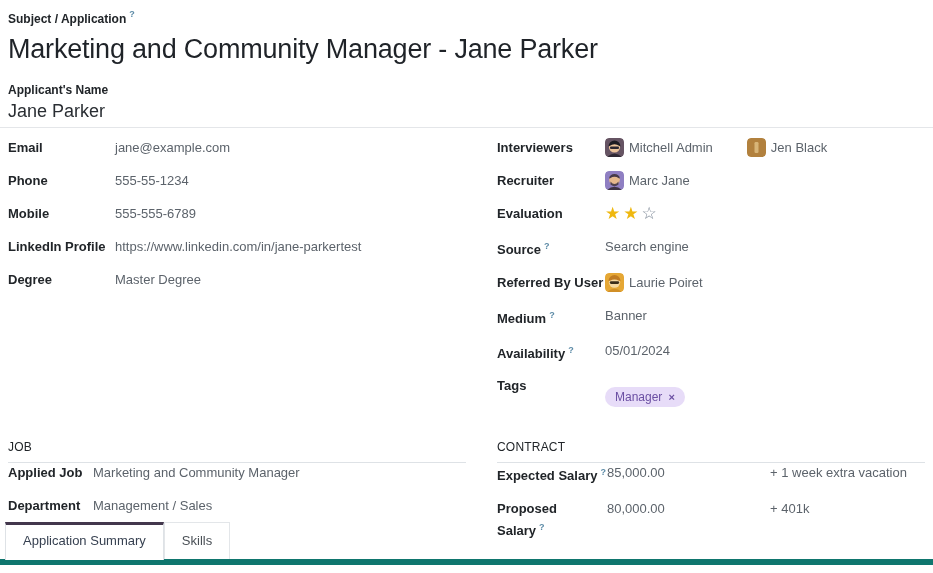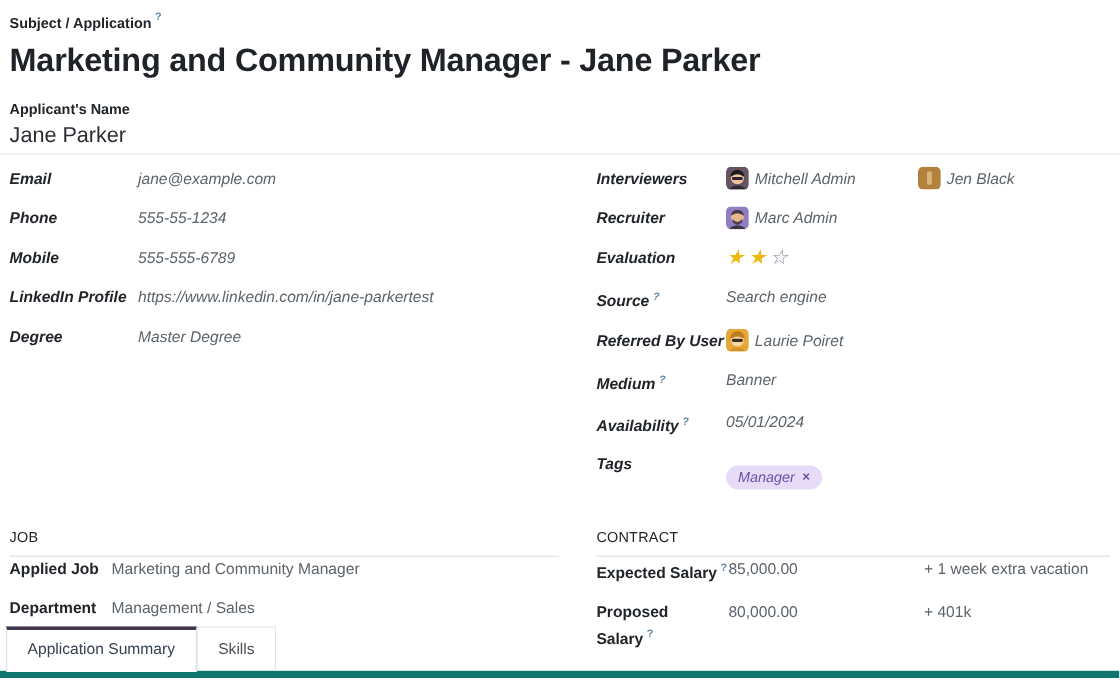--- a/index.html
+++ b/index.html
@@ -6,34 +6,34 @@
   html,body { background:#fff; }
   .page {
     position:relative; width:933px; height:573px; background:#fff;
     font-family:"Liberation Sans", sans-serif; color:#22262a; overflow:hidden;
   }
 
   
   .header { padding:9px 8px 0 8px; }
   .small-label { font-size:12px; font-weight:bold; color:#212529; line-height:16px; }
   .help { font-size:9px; color:#5b8aa6; vertical-align:super; margin-left:3px; font-weight:bold; cursor:help; }
-  .title { font-size:27px; font-weight:700; color:#1f2328; line-height:36px; margin-top:4px; letter-spacing:-0.2px; }
+  .title { font-size:27px; font-weight:400; color:#1f2328; line-height:36px; margin-top:4px; letter-spacing:-0.2px; }
   .applicant-label { margin-top:15px; }
   .applicant-name { font-size:18px; color:#2a2e33; line-height:24px; margin-top:1px; }
   .divider { border:none; border-top:1px solid #e4e6e9; margin-top:4px; }
 
   
-  .fields-grid { display:grid; grid-template-columns:458px 428px; column-gap:31px; padding:10px 8px 0 8px;font-style:italic; }
+  .fields-grid { display:grid; grid-template-columns:458px 428px; column-gap:31px; padding:10px 8px 0 8px; }
   .frow { display:flex; align-items:flex-start; min-height:20px; margin-bottom:13px; }
   .frow .lbl { font-size:13px; font-weight:bold; color:#212529; line-height:19px; flex:none; }
   .col-left .lbl { width:107px; }
   .col-right .lbl { width:108px; }
   .frow .val { font-size:13px; color:#5c636b; line-height:19px; cursor:text; }
 
-  .people { display:flex; align-items:center; gap:24px; flex-wrap:wrap; }
+  .people { display:flex; align-items:center; gap:6px; flex-wrap:wrap; }
   .person { display:flex; align-items:center; gap:5px; margin-right:28px; cursor:pointer; }
   .person:last-child { margin-right:0; }
   .person .pname { font-size:13px; color:#5c636b; line-height:19px; }
   .avatar { width:19px; height:19px; border-radius:4px; overflow:hidden; flex:none; display:block; }
 
   .stars { display:flex; align-items:center; gap:3px; line-height:19px; }
   .star-filled { color:#efb810; font-size:17px; cursor:pointer; }
   .star-empty  { color:#7d8896; font-size:17px; cursor:pointer; }
 
   .tag-pill {
@@ -138,21 +138,21 @@
       <div class="frow">
         <span class="lbl">Recruiter</span>
         <span class="person">
           <svg class="avatar" viewBox="0 0 19 19" aria-hidden="true">
             <rect width="19" height="19" rx="4" fill="#8f7fc2"></rect>
             <circle cx="9.5" cy="8.6" r="5.4" fill="#e6b98d"></circle>
             <path d="M4 7.5 a5.6 5.6 0 0 1 11 0 l-1.2 -0.3 q-4.3 -2.8 -8.6 0 z" fill="#463a4a"></path>
             <path d="M5.5 10.5 q4 5 8 0 v3 q-4 3.5 -8 0 z" fill="#4f4250"></path>
             <path d="M2 19 q7.5 -6.5 15 0 z" fill="#3e3444"></path>
           </svg>
-          <span class="pname">Marc Admin</span>
+          <span class="pname">Marc Jane</span>
         </span>
       </div>
 
       <div class="frow">
         <span class="lbl">Evaluation</span>
         <span class="stars">
           <span class="star-filled">★</span>
           <span class="star-filled">★</span>
           <span class="star-empty">☆</span>
         </span>

